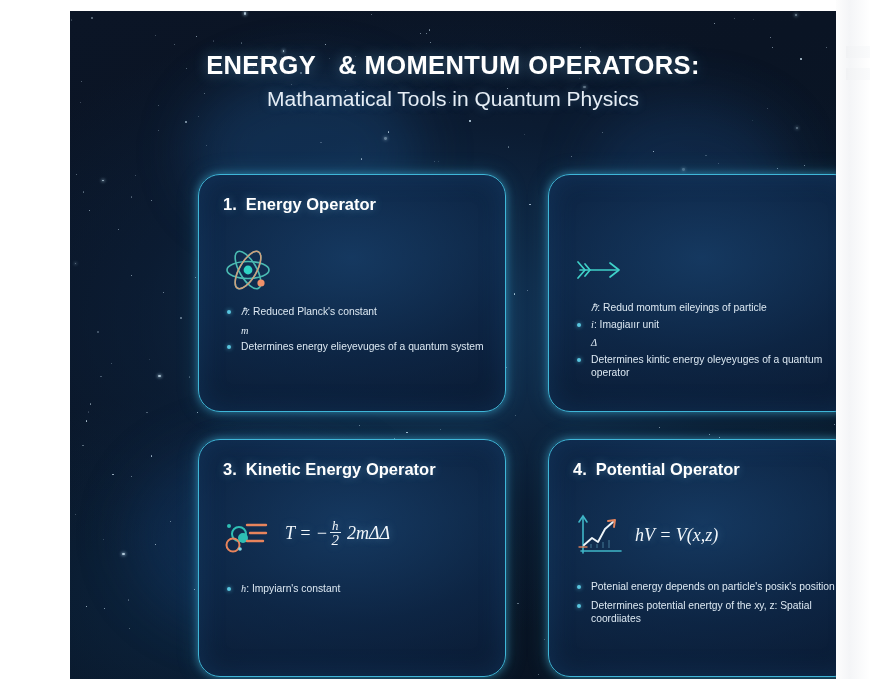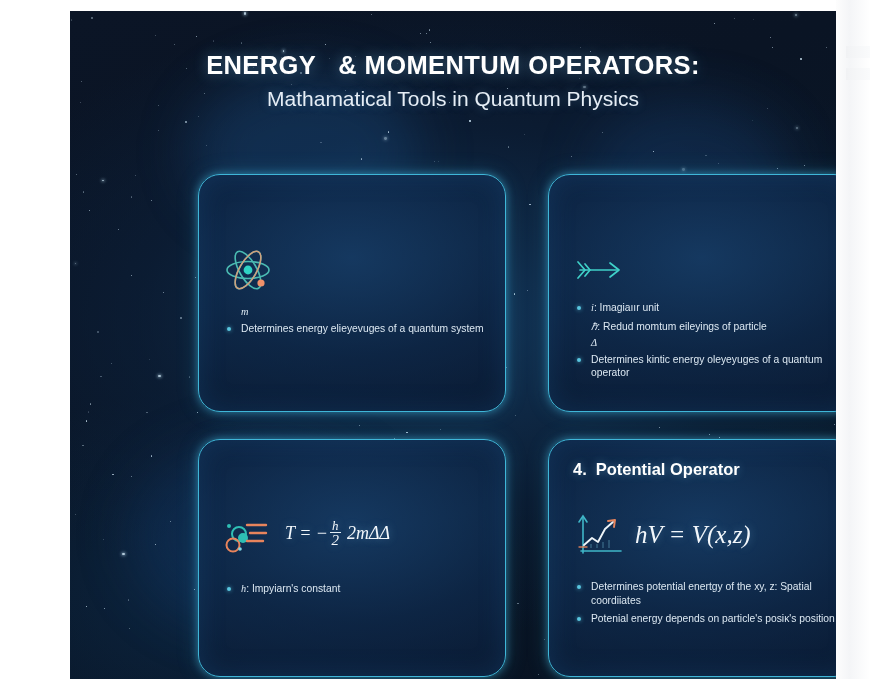--- a/index.html
+++ b/index.html
@@ -388,62 +388,69 @@
         <div class="star" style="width: 1.65px; height: 1.65px; left: 27.3px; top: 320.1px; opacity: 0.33;"></div>
         <div class="star" style="width: 1.63px; height: 1.63px; left: 664.1px; top: 451.9px; opacity: 0.57;"></div>
       </div>
 
     <div id="heading">
       <div id="title-main">ENERGY   &amp; MOMENTUM OPERATORS:</div>
       <div id="title-sub">Mathamatical Tools in Quantum Physics</div>
     </div>
 
     <div class="card" id="card1">
+      <div class="card-title">
+        <span class="num">1.</span><span>Energy Operator</span>
+      </div>
       <div class="formula-row">
         <div class="icon-box">
           <svg width="52" height="46" viewBox="0 0 52 46">
             <g fill="none" stroke="#4ec3b8" stroke-width="1.6" opacity="0.95">
               <ellipse cx="24" cy="23" rx="21" ry="8.5"></ellipse>
               <ellipse cx="24" cy="23" rx="21" ry="8.5" transform="rotate(60 24 23)"></ellipse>
               <ellipse cx="24" cy="23" rx="21" ry="8.5" transform="rotate(120 24 23)"></ellipse>
             </g>
             <ellipse cx="24" cy="23" rx="21" ry="8.5" transform="rotate(120 24 23)" fill="none" stroke="#e89a72" stroke-width="1.5" opacity="0.85"></ellipse>
             <circle cx="24" cy="23" r="4.4" fill="#2fd3c4"></circle>
             <circle cx="37" cy="36" r="3.6" fill="#f0916a"></circle>
           </svg>
         </div>
       </div>
       <div class="bullets">
+        <div class="bullet"><span class="sym">ℏ</span><span>: Reduced Planck's constant</span></div>
         <div class="bullet nodot"><span class="sym">m</span><span></span></div>
         <div class="bullet"><span class="sym"></span><span>Determines energy elieyevuges of a quantum system</span></div>
       </div>
     </div>
 
     <div class="card" id="card2">
       <div class="formula-row">
         <div class="icon-box">
           <svg width="52" height="24" viewBox="0 0 52 24">
             <g stroke="#3fd0c8" stroke-width="1.7" fill="none" stroke-linecap="round" stroke-linejoin="round">
               <line x1="6" y1="12" x2="44" y2="12"></line>
               <polyline points="36,5 45,12 36,19"></polyline>
               <polyline points="4,4 11,12 4,20"></polyline>
               <polyline points="11,6 16,12 11,18"></polyline>
             </g>
           </svg>
         </div>
       </div>
       <div class="bullets" style="top:126px;">
+        <div class="bullet nodot"><span class="sym">ℏ</span><span>: Redud momtum eileyings of particle</span></div>
         <div class="bullet"><span class="sym">i</span><span>: Imagiaıır unit</span></div>
-        <div class="bullet nodot"><span class="sym">ℏ</span><span>: Redud momtum eileyings of particle</span></div>
         <div class="bullet nodot"><span class="sym">Δ</span><span></span></div>
         <div class="bullet"><span class="sym"></span><span>Determines kintic energy oleyeyuges of a quantum operator</span></div>
       </div>
     </div>
 
     <div class="card" id="card3">
+      <div class="card-title">
+        <span class="num">3.</span><span>Kinetic Energy Operator</span>
+      </div>
       <div class="formula-row">
         <div class="icon-box">
           <svg width="54" height="46" viewBox="0 0 54 46">
             <g fill="none" stroke-width="2">
               <circle cx="16" cy="22" r="7" stroke="#2fbfb4"></circle>
               <circle cx="10" cy="33" r="6.5" stroke="#e8845c"></circle>
               <circle cx="20" cy="26" r="4" stroke="#2fbfb4" fill="#2fbfb4"></circle>
             </g>
             <circle cx="6" cy="14" r="2" fill="#2fbfb4"></circle>
             <circle cx="17" cy="37" r="1.8" fill="#7fd9e6"></circle>
@@ -483,26 +490,26 @@
               <line x1="6" y1="36" x2="14" y2="36"></line>
             </g>
             <g stroke="#6fb6cf" stroke-width="1" opacity="0.55">
               <line x1="18" y1="37" x2="18" y2="33"></line>
               <line x1="24" y1="37" x2="24" y2="33"></line>
               <line x1="30" y1="37" x2="30" y2="31"></line>
               <line x1="36" y1="37" x2="36" y2="29"></line>
             </g>
           </svg>
         </div>
-        <div class="formula" style="font-size:25px;">
+        <div class="formula" style="font-size:18px;">
           <span>hV</span>
           <span>=</span>
           <span>V(x,z)</span>
         </div>
       </div>
       <div class="bullets" style="top:140px;">
+        <div class="bullet"><span>Potenial energy depends on particle's posiĸ's position</span></div>
         <div class="bullet"><span>Determines potential enertgy of the xy, z: Spatial coordiiates</span></div>
-        <div class="bullet"><span>Potenial energy depends on particle's posiĸ's position</span></div>
       </div>
     </div>
 
   </div>
 </div>
 
 </body></html>

